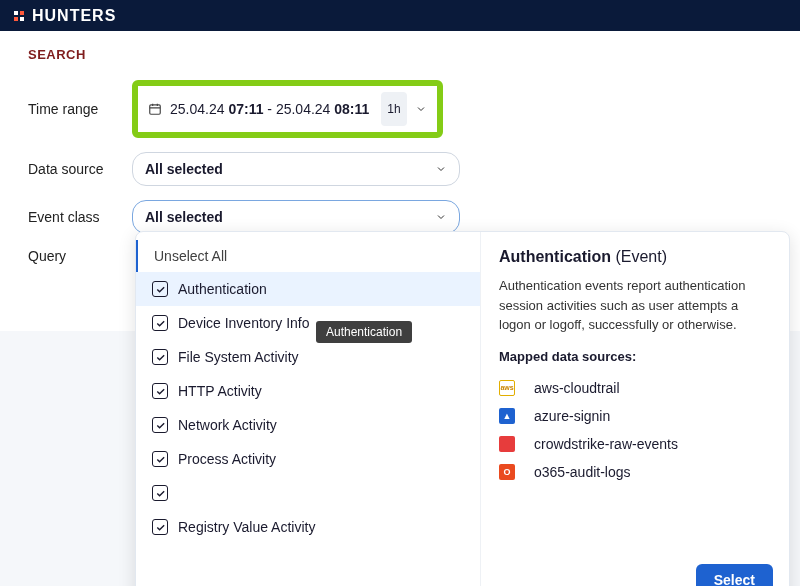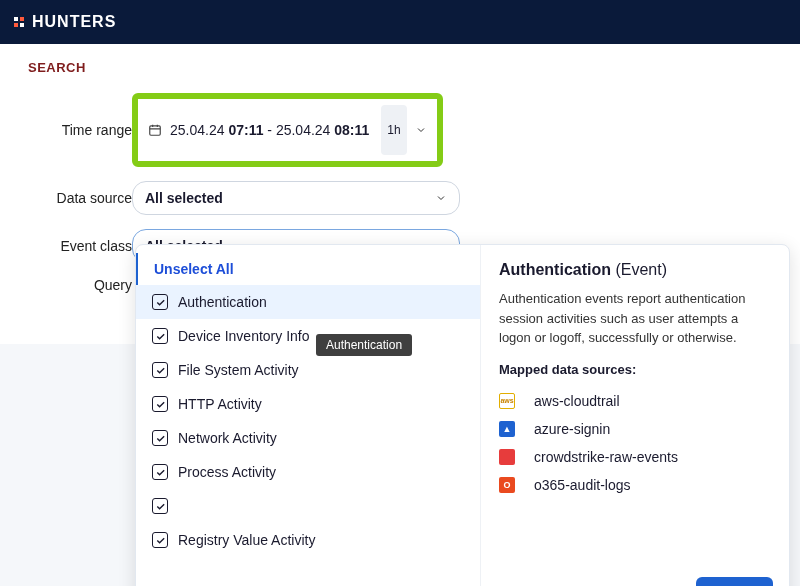--- a/index.html
+++ b/index.html
@@ -1,37 +1,37 @@
 <!DOCTYPE html>
 <html><head>
 <meta charset="utf-8">
 <style>
 * { box-sizing: border-box; margin: 0; padding: 0; }
 body { font-family: -apple-system, BlinkMacSystemFont, 'Segoe UI', Arial, sans-serif; font-size: 14px; color: #1a1a2e; background: #f5f7fa; width: 800px; height: 586px; overflow: hidden; }
-.topbar { background: #0a1a3a; height: 44px; display: flex; align-items: center; padding: 0 14px; }
+.topbar { background: #0a1a3a; height: 31px; display: flex; align-items: center; padding: 0 14px; }
 .logo { display: flex; align-items: center; gap: 2px; }
 .logo-dots { display: grid; grid-template-columns: repeat(2, 4px); grid-template-rows: repeat(2, 4px); gap: 2px; }
 .logo-dots span { width: 4px; height: 4px; }
 .logo-dots span:nth-child(1){ background:#fff;} .logo-dots span:nth-child(2){ background:#ff5a3c;} .logo-dots span:nth-child(3){ background:#ff5a3c;} .logo-dots span:nth-child(4){ background:#fff;}
 .logo-text { color: #fff; font-weight: 800; letter-spacing: 1px; font-size: 16px; margin-left: 6px; }
 .page { background: #fff; margin: 0; padding: 16px 28px 0 28px; height: 300px; }
 .section-title { font-weight: 700; font-size: 13px; letter-spacing: .5px; color: #7f1d1d; margin-bottom: 18px; }
 .row { display: flex; align-items: center; margin-bottom: 14px; }
-.row-label { width: 104px; font-size: 14px; color: #222; text-align: right; }
+.row-label { width: 104px; font-size: 14px; color: #222; }
 .time-input { display: flex; align-items: center; border: 6px solid #84cc16; border-radius: 6px; padding: 6px 10px; gap: 8px; }
 .time-text { font-size: 14px; }
 .time-text b { font-weight: 700; }
-.pill { background: #eef1f5; border-radius: 4px; padding: 18px 6px; font-size: 12px; margin-left: 4px; }
+.pill { background: #eef1f5; border-radius: 4px; padding: 10px 6px; font-size: 12px; margin-left: 4px; }
 .chevron { width: 12px; height: 12px; }
 .dropdown { display: flex; align-items: center; justify-content: space-between; border: 1px solid #cfd6e0; border-radius: 14px; padding: 8px 12px; width: 328px; font-weight: 700; cursor: pointer; }
 .event-class-dd { border: 1px solid #7aa7e0; }
 .panel-wrap { position: relative; }
 .dropdown-panel { position: absolute; left: 135px; top: 200px; width: 655px; background: #fff; border: 1px solid #e2e8f0; border-radius: 8px; box-shadow: 0 4px 18px rgba(0,0,0,.12); display: flex; height: 380px; z-index: 10; }
 .panel-left { width: 345px; padding: 8px 0 0 0; overflow-y: auto; border-right: 1px solid #eef1f5; }
-.unselect { color: #1d4ed8; font-size: 14px; padding: 8px 16px; cursor: pointer; border-left: 3px solid #1e62d0; margin-left: -1px; font-weight: bold; }
+.unselect { color: #404040; font-size: 14px; padding: 8px 16px; cursor: pointer; border-left: 3px solid #1e62d0; margin-left: -1px; }
 .opt { display: flex; align-items: center; gap: 10px; padding: 9px 16px; cursor: pointer; }
 .opt.hovered { background: #eaf3ff; }
 .cb { width: 16px; height: 16px; border: 1.5px solid #1a1a2e; border-radius: 3px; display: flex; align-items: center; justify-content: center; }
 .cb svg { width: 11px; height: 11px; }
 .panel-right { flex: 1; padding: 16px 18px 0 18px; position: relative; }
 .detail-title { font-size: 16px; }
 .detail-title b { font-weight: 700; }
 .detail-desc { font-size: 13px; color: #333; margin-top: 10px; line-height: 1.5; }
 .mapped-h { font-weight: 700; font-size: 13px; margin-top: 14px; }
 .ds-list { margin-top: 10px; }

